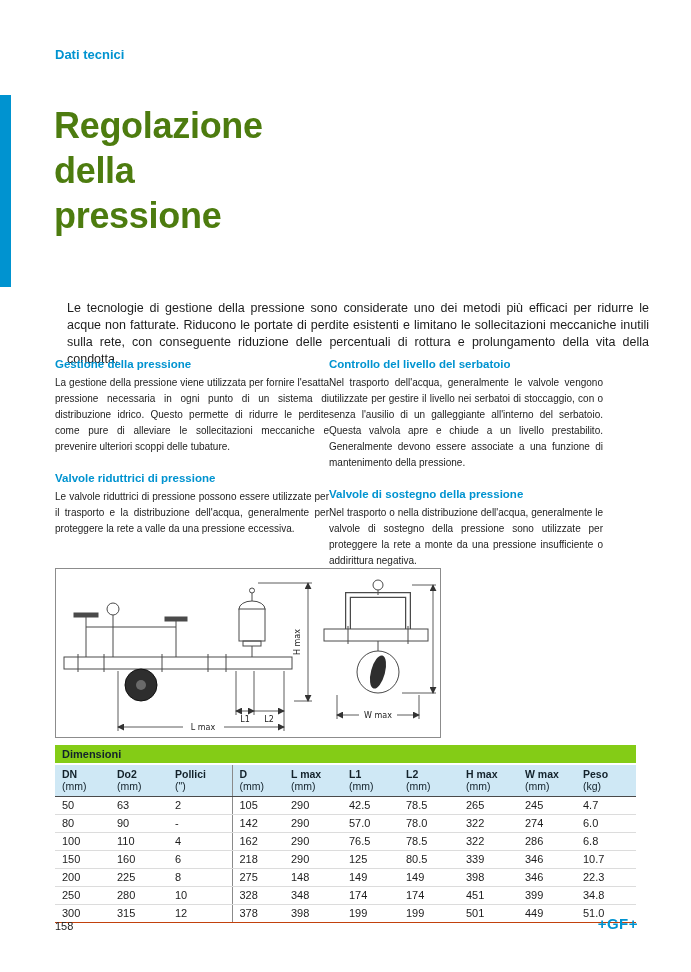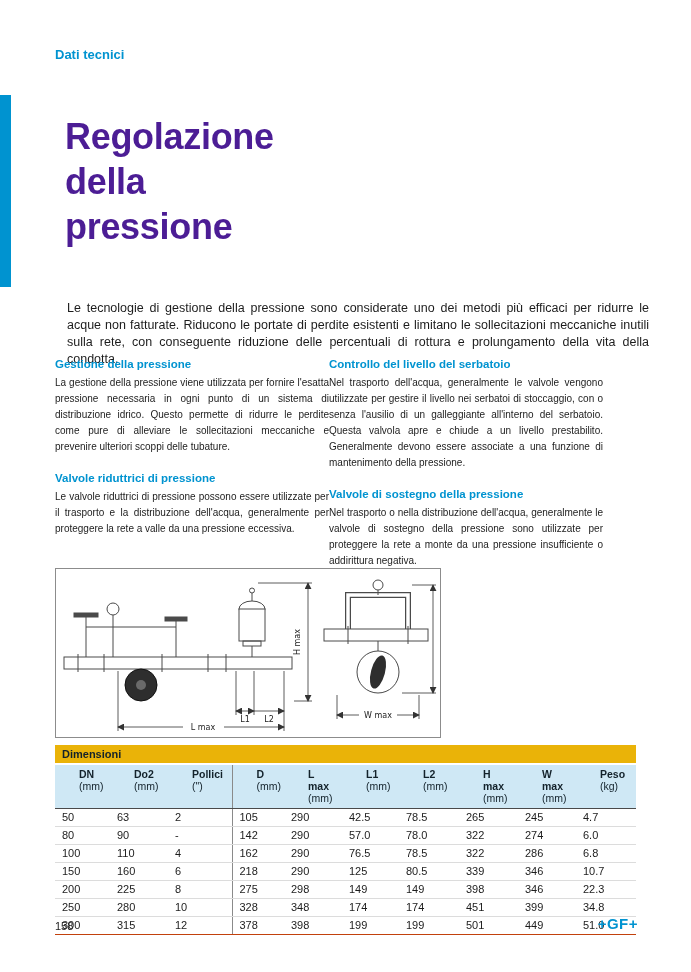--- a/index.html
+++ b/index.html
@@ -1,37 +1,37 @@
 <!DOCTYPE html>
 <html><head>
 <meta charset="utf-8">
 <style>
   html,body{margin:0;padding:0;background:#e8e8e8;}
   .page{position:relative;width:691px;height:972px;background:#ffffff;margin:0 auto;
         font-family:"Liberation Sans","DejaVu Sans",sans-serif;color:#1c1c1c;overflow:hidden;}
   .accent-bar{position:absolute;left:0;top:95px;width:11px;height:192px;background:#0093d0;}
   .eyebrow{position:absolute;left:55px;top:47px;font-size:13px;font-weight:700;color:#0093d0;}
-  .title{position:absolute;left:54px;top:103px;margin:11px;font-size:36px;line-height:45px;
-         font-weight:700;letter-spacing:-0.3px;color:#4c1d95;}
+  .title{position:absolute;left:54px;top:103px;margin:0;font-size:36px;line-height:45px;
+         font-weight:700;letter-spacing:-0.3px;color:#4d7c0f;}
   .title .tl{display:block;}
   .intro{position:absolute;left:55px;top:288px;width:582px;margin:12px;
          font-size:12.5px;line-height:17px;text-align:justify;}
   .cols{position:absolute;left:55px;top:358px;width:582px;display:flex;}
   .col{width:274px;}
   .sec{margin-bottom:17px;}
   .sec h3{margin:0 0 5px 0;font-size:11.5px;color:#0093d0;font-weight:700;}
   .sec p{margin:0;font-size:10px;line-height:16px;text-align:justify;}
   .diagram{position:absolute;left:55px;top:568px;width:386px;height:170px;
            border:1px solid #8c8c8c;box-sizing:border-box;background:#fff;}
   .diagram svg{display:block;}
   .diagram text{font-family:"DejaVu Sans",sans-serif;font-size:8px;fill:#222;stroke:none;}
   .table-wrap{position:absolute;left:55px;top:745px;width:581px;}
-  .tcaption{background:#eab308;font-weight:700;font-size:11px;padding:3px 7px;margin-bottom:2px;color:#13222b;}
+  .tcaption{background:#84cc16;font-weight:700;font-size:11px;padding:3px 7px;margin-bottom:2px;color:#13222b;}
   table{width:100%;border-collapse:collapse;table-layout:fixed;font-size:11px;}
-  th{background:#cfe8f5;text-align:left;padding:3px 4px 4px 24px;font-size:10.5px;
+  th{background:#cfe8f5;text-align:left;padding:3px 4px 4px 7px;font-size:10.5px;
      vertical-align:top;border-bottom:1px solid #4a4a4a;color:#13222b;}
   th .cname{font-weight:700;line-height:12px;}
   th .cunit{font-weight:400;line-height:12px;}
   td{padding:2px 4px 2px 7px;border-bottom:1px solid #dcdcdc;line-height:13px;}
   tbody tr:last-child td{border-bottom:1px solid #c2410c;}
   .vline{border-left:1px solid #8a8a8a;}
   .pageno{position:absolute;left:55px;top:920px;font-size:11px;color:#222;}
   .logo{position:absolute;right:53px;top:915px;font-size:15px;font-weight:700;color:#0093d0;letter-spacing:0.5px;}
 </style>
 </head>
@@ -255,21 +255,21 @@
             <td>80.5</td>
             <td>339</td>
             <td>346</td>
             <td>10.7</td>
           </tr>
           <tr>
             <td>200</td>
             <td>225</td>
             <td>8</td>
             <td class="vline">275</td>
-            <td>298</td>
+            <td>148</td>
             <td>149</td>
             <td>149</td>
             <td>398</td>
             <td>346</td>
             <td>22.3</td>
           </tr>
           <tr>
             <td>250</td>
             <td>280</td>
             <td>10</td>

